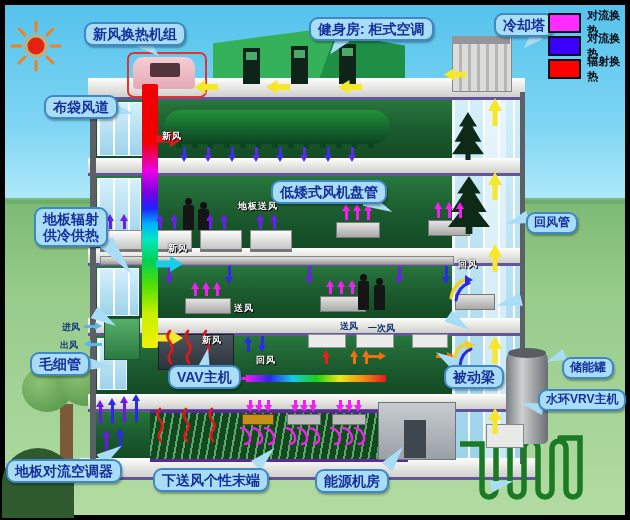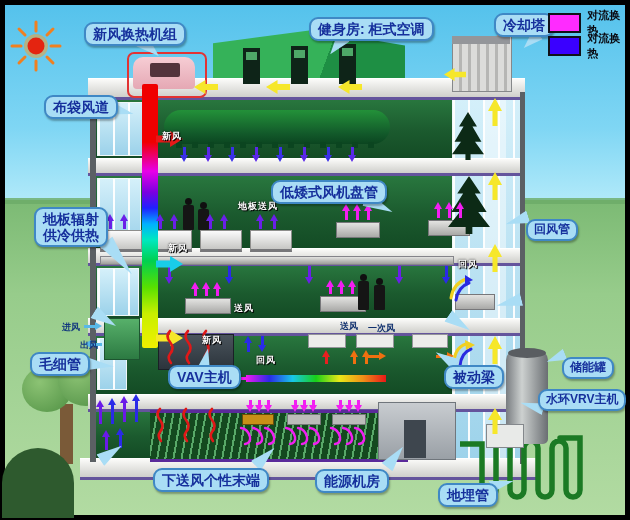--- a/index.html
+++ b/index.html
@@ -280,73 +280,77 @@
   <div class="av up" style="left:108px;top:398px;height:26px;color:#2a2ae8"></div>
   <div class="av up" style="left:120px;top:396px;height:26px;color:#6a1ae8"></div>
   <div class="av up" style="left:132px;top:394px;height:28px;color:#2a2ae8"></div>
   <div class="av up" style="left:102px;top:430px;height:20px;color:#6a1ae8"></div>
   <div class="av up" style="left:116px;top:428px;height:20px;color:#2a2ae8"></div>
   <div class="abs" style="left:378px;top:402px;width:76px;height:56px;z-index:10;background:linear-gradient(#c8ccd0,#9aa0a6);border:1px solid #70767c"></div>
   <div class="abs" style="left:404px;top:420px;width:22px;height:38px;background:#3e464e;z-index:11"></div>
 
   <div class="abs" style="left:104px;top:318px;width:34px;height:40px;background:linear-gradient(#57b06a,#2c7a42);border:1px solid #1d5530;z-index:9"></div>
   <div class="ntext" style="left:62px;top:321px">进风</div>
-  <div class="ntext" style="left:80px;top:339px">出风</div>
+  <div class="ntext" style="left:60px;top:339px">出风</div>
   <div class="ah right" style="left:84px;top:322px;width:18px;color:#58b8e8"></div>
   <div class="ah left" style="left:84px;top:340px;width:18px;color:#58b8e8"></div>
   <div class="ntext" style="left:340px;top:320px;color:#10306e">送风</div>
   <div class="ntext" style="left:368px;top:322px;color:#10306e">一次风</div>
 
   <div class="abs" style="left:506px;top:350px;width:42px;height:94px;z-index:8;border-radius:10px 10px 5px 5px;background:linear-gradient(90deg,#787c80,#cdd1d0 38%,#6a6e72)"></div>
   <div class="abs" style="left:508px;top:348px;width:38px;height:10px;border-radius:50%;background:#595d61;z-index:9"></div>
   <div class="abs" style="left:486px;top:424px;width:36px;height:22px;background:#e8eae8;border:1px solid #84888c;z-index:9"></div>
   <svg class="abs" style="left:460px;top:428px;z-index:7" width="136" height="80" viewBox="0 0 136 80">
     <path d="M0 16 H22 V62 A7 7 0 0 0 36 62 V20 A7 7 0 0 1 50 20 V62 A7 7 0 0 0 64 62 V20 A7 7 0 0 1 78 20 V62 A7 7 0 0 0 92 62 V20 A7 7 0 0 1 106 20 V62 A7 7 0 0 0 120 62 V10 H100" fill="none" stroke="#1b7a24" stroke-width="5.5" stroke-linecap="round"></path>
   </svg>
 
   <div class="leg-row" style="left:548px;top:8px">
     <div class="leg-sw" style="background:#ff2bff"></div>
     <div class="leg-tx">对流换热</div>
   </div>
   <div class="leg-row" style="left:548px;top:31px">
     <div class="leg-sw" style="background:#3a00ff"></div>
     <div class="leg-tx">对流换热</div>
+  </div>
+  <div class="leg-row" style="left:548px;top:54px">
+    <div class="leg-sw" style="background:#ff0000"></div>
+    <div class="leg-tx">辐射换热</div>
   </div>
 
   <div class="tail" style="left:138px;top:40px;width:24px;height:16px;transform:rotate(42deg)"></div>
   <div class="bubble" style="left:84px;top:22px">新风换热机组</div>
   <div class="tail" style="left:326px;top:38px;width:22px;height:15px;transform:rotate(128deg)"></div>
   <div class="bubble" style="left:309px;top:17px">健身房: 柜式空调</div>
   <div class="tail" style="left:521px;top:34px;width:20px;height:14px;transform:rotate(136deg)"></div>
   <div class="bubble" style="left:494px;top:13px">冷却塔</div>
   <div class="tail" style="left:106px;top:103px;width:28px;height:15px;transform:rotate(14deg)"></div>
   <div class="bubble" style="left:44px;top:95px">布袋风道</div>
   <div class="tail" style="left:98px;top:250px;width:42px;height:16px;transform:rotate(52deg)"></div>
   <div class="bubble" style="left:34px;top:207px">
     <div>地板辐射</div>
     <div>供冷供热</div>
   </div>
   <div class="tail" style="left:92px;top:312px;width:26px;height:14px;transform:rotate(32deg)"></div>
   <div class="tail" style="left:84px;top:358px;width:30px;height:14px;transform:rotate(6deg)"></div>
   <div class="bubble" style="left:30px;top:352px">毛细管</div>
   <div class="tail" style="left:98px;top:446px;width:26px;height:14px;transform:rotate(-34deg)"></div>
+  <div class="bubble" style="left:6px;top:459px">地板对流空调器</div>
   <div class="tail" style="left:252px;top:450px;width:26px;height:14px;transform:rotate(-44deg)"></div>
   <div class="bubble" style="left:153px;top:468px">下送风个性末端</div>
   <div class="tail" style="left:382px;top:450px;width:26px;height:14px;transform:rotate(-52deg)"></div>
   <div class="bubble" style="left:315px;top:469px">能源机房</div>
   <div class="tail" style="left:490px;top:478px;width:24px;height:12px;transform:rotate(-14deg)"></div>
-  <div class="bubble" style="left:438px;top:483px">地埋管</div>
   <div class="tail" style="left:196px;top:352px;width:20px;height:12px;transform:rotate(-78deg)"></div>
   <div class="bubble" style="left:168px;top:365px">VAV主机</div>
   <div class="tail" style="left:446px;top:316px;width:26px;height:14px;transform:rotate(34deg)"></div>
   <div class="tail" style="left:434px;top:352px;width:24px;height:13px;transform:rotate(-148deg)"></div>
   <div class="bubble" style="left:444px;top:365px">被动梁</div>
   <div class="tail" style="left:364px;top:198px;width:30px;height:15px;transform:rotate(26deg)"></div>
   <div class="bubble" style="left:271px;top:180px">低矮式风机盘管</div>
   <div class="tail" style="left:505px;top:214px;width:24px;height:13px;transform:rotate(162deg)"></div>
-  <div class="bubble sm" style="left:526px;top:219px">回风管</div>
+  <div class="bubble sm" style="left:526px;top:212px">回风管</div>
   <div class="tail" style="left:496px;top:296px;width:26px;height:13px;transform:rotate(166deg)"></div>
   <div class="tail" style="left:546px;top:352px;width:20px;height:12px;transform:rotate(158deg)"></div>
   <div class="bubble sm" style="left:562px;top:357px">储能罐</div>
   <div class="tail" style="left:520px;top:400px;width:24px;height:12px;transform:rotate(196deg)"></div>
   <div class="bubble sm" style="left:538px;top:389px">水环VRV主机</div>
 
 </div>
 
 </body></html>

